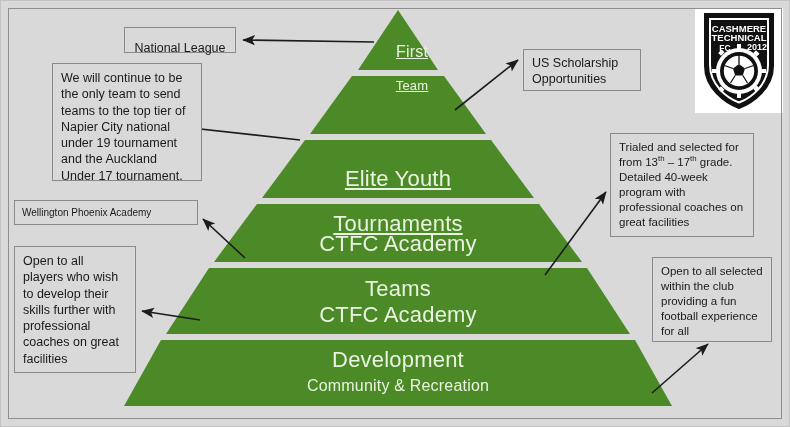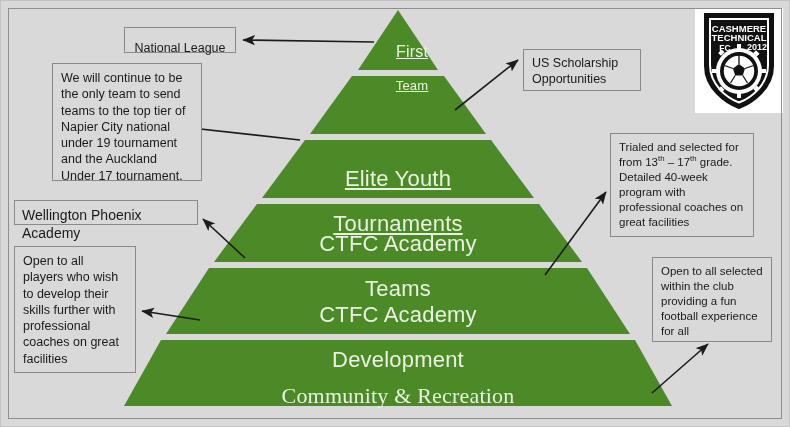--- a/index.html
+++ b/index.html
@@ -59,21 +59,21 @@
     background: #d9d9d9;
     border: 1px solid #8a8a8a;
     box-sizing: border-box;
     color: #1a1a1a;
     font-family: "Liberation Sans", sans-serif;
     line-height: 1.3;
     white-space: pre-line;
   }
   .cal-nl   { left: 124px; top: 27px;  width: 112px; height: 24px; font-size: 12.5px; padding: 12px 7px; text-align: center; }
   .cal-nap  { left: 14px;  top: 63px;  width: 150px; height: 118px; font-size: 12.5px; padding: 6px 8px; margin-left: 38px; }
-  .cal-wpa  { left: 14px;  top: 200px; width: 184px; height: 25px; font-size: 14px;  padding: 5px 7px; }
+  .cal-wpa  { left: 14px;  top: 200px; width: 184px; height: 25px; font-size: 10px;  padding: 5px 7px; }
   .cal-open { left: 14px;  top: 246px; width: 122px; height: 127px; font-size: 12.5px; padding: 6px 8px; }
   .cal-us   { left: 523px; top: 41px;  width: 118px; height: 42px;  font-size: 12.5px; padding: 5px 8px; margin-top: 8px; }
   .cal-tri  { left: 610px; top: 133px; width: 144px; height: 104px; font-size: 11.5px; padding: 6px 8px; }
   .cal-all  { left: 652px; top: 257px; width: 120px; height: 85px;  font-size: 11.5px; padding: 6px 8px; }
   .callout sup { font-size: 0.68em; vertical-align: super; line-height: 0; }
 
   
   #logo-box {
     position: absolute;
     left: 695px; top: 8px;
@@ -134,21 +134,21 @@
   <div class="tier-label" style="left:214px; top:210px; width:368px; font-size:22px;">
     <span>CTFC Academy</span><br>
     <span>Teams</span>
   </div>
 
   <div class="tier-label" style="left:166px; top:281px; width:464px; font-size:22px;">
     <span>CTFC Academy</span><br>
     <span>Development</span>
   </div>
 
-  <div class="tier-label" style="left:124px; top:362px; width:548px; font-size:22px;font-family:Liberation Serif, serif;">
+  <div class="tier-label" style="left:124px; top:362px; width:548px; font-size:16px;">
     <span>Community &amp; Recreation</span>
   </div>
 
   <div class="callout cal-nl">National League</div>
 
   <div class="callout cal-nap">We will continue to be the only team to send teams to the top tier of Napier City national under 19 tournament and the Auckland Under 17 tournament.</div>
 
   <div class="callout cal-wpa">Wellington Phoenix Academy</div>
 
   <div class="callout cal-open">Open to all players who wish to develop their skills further with professional coaches on great facilities</div>

